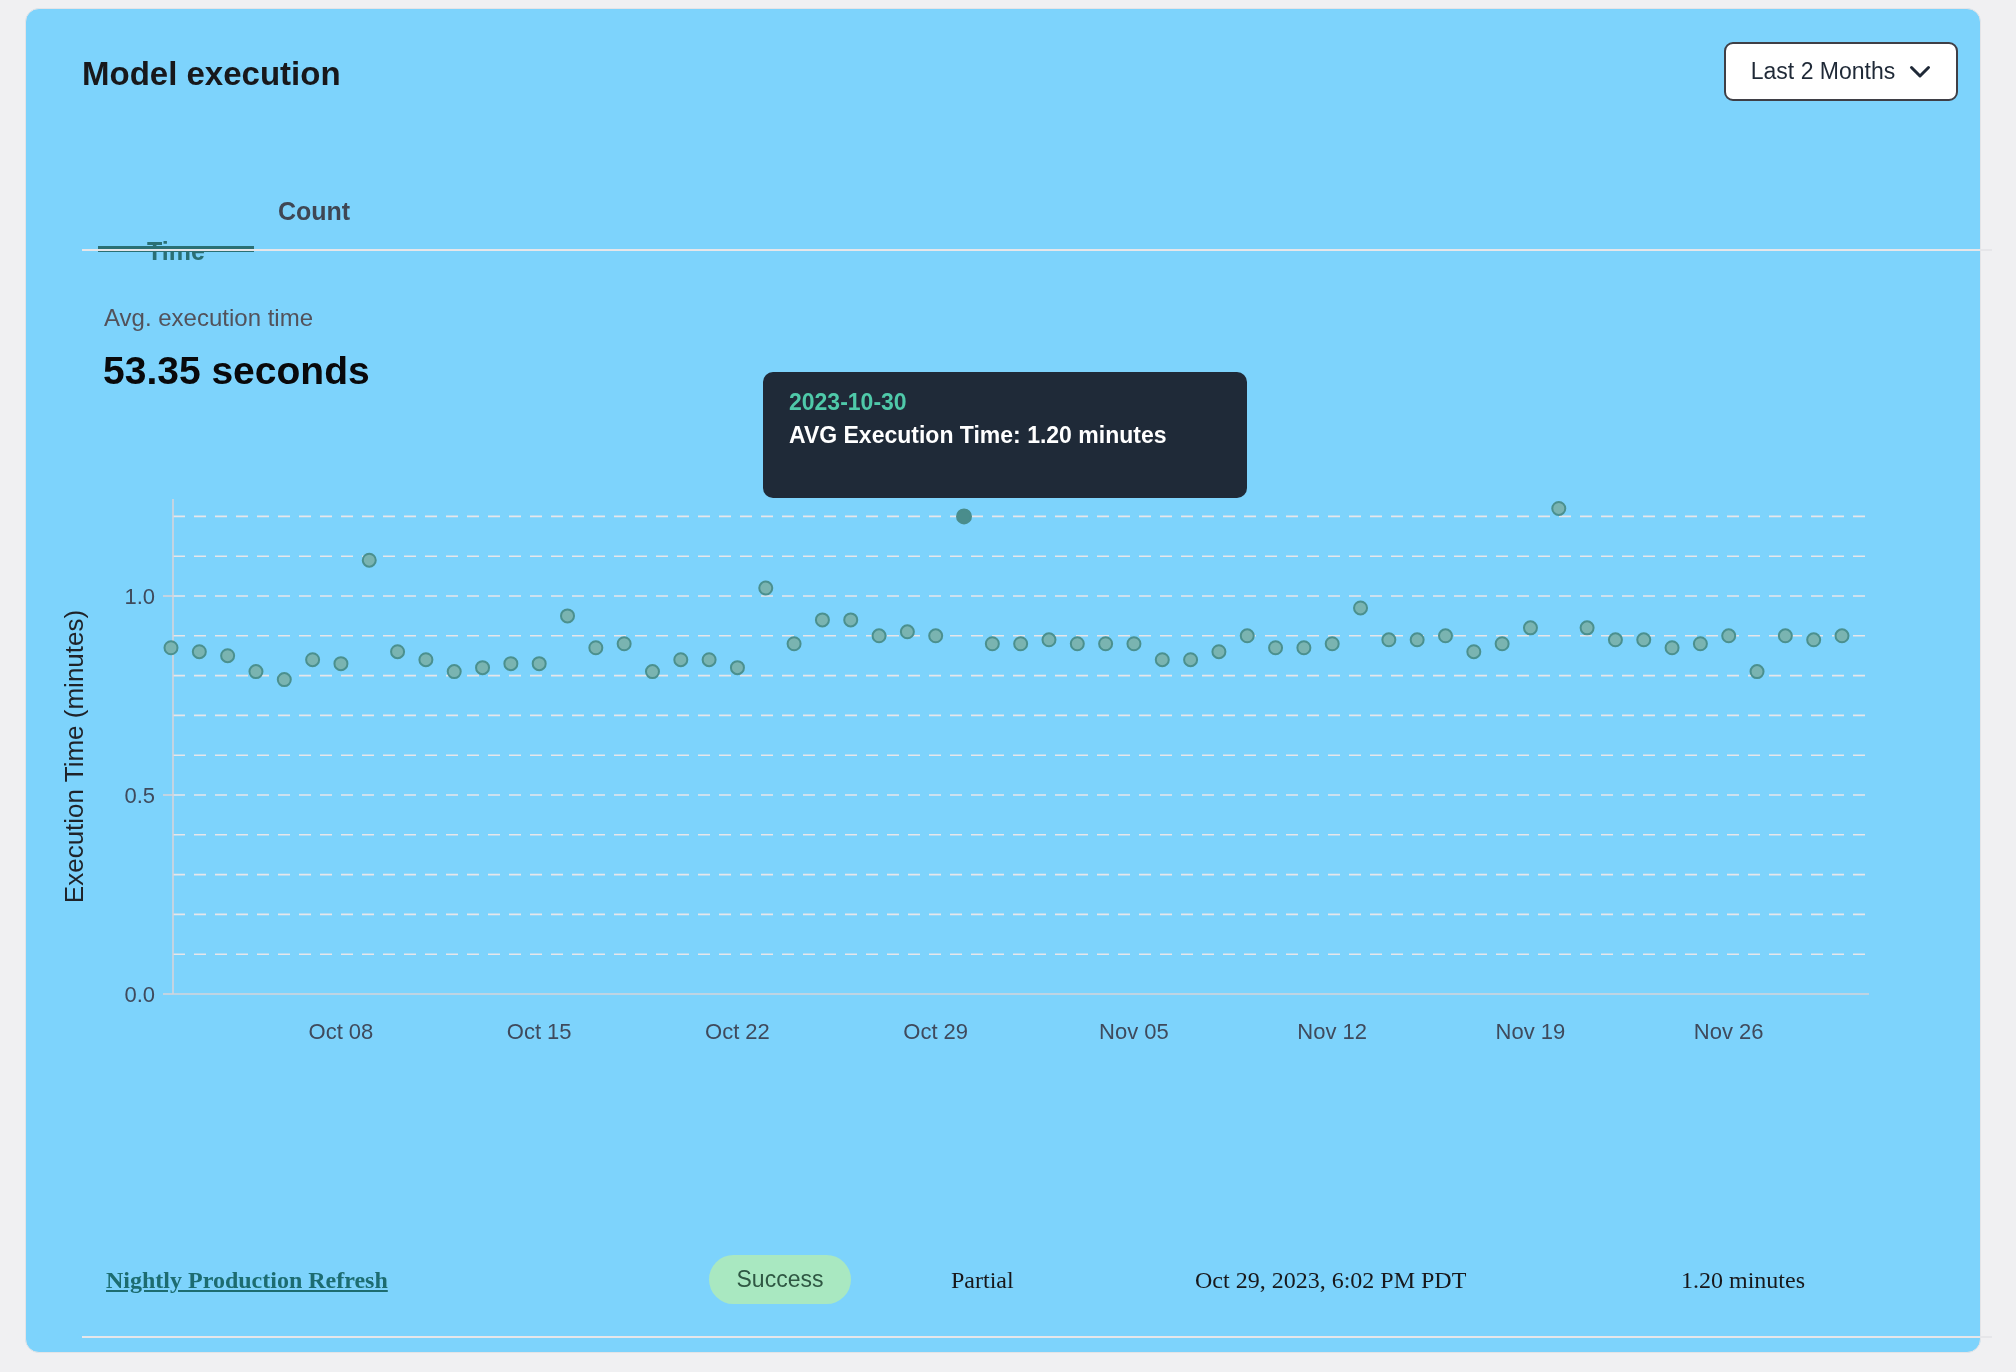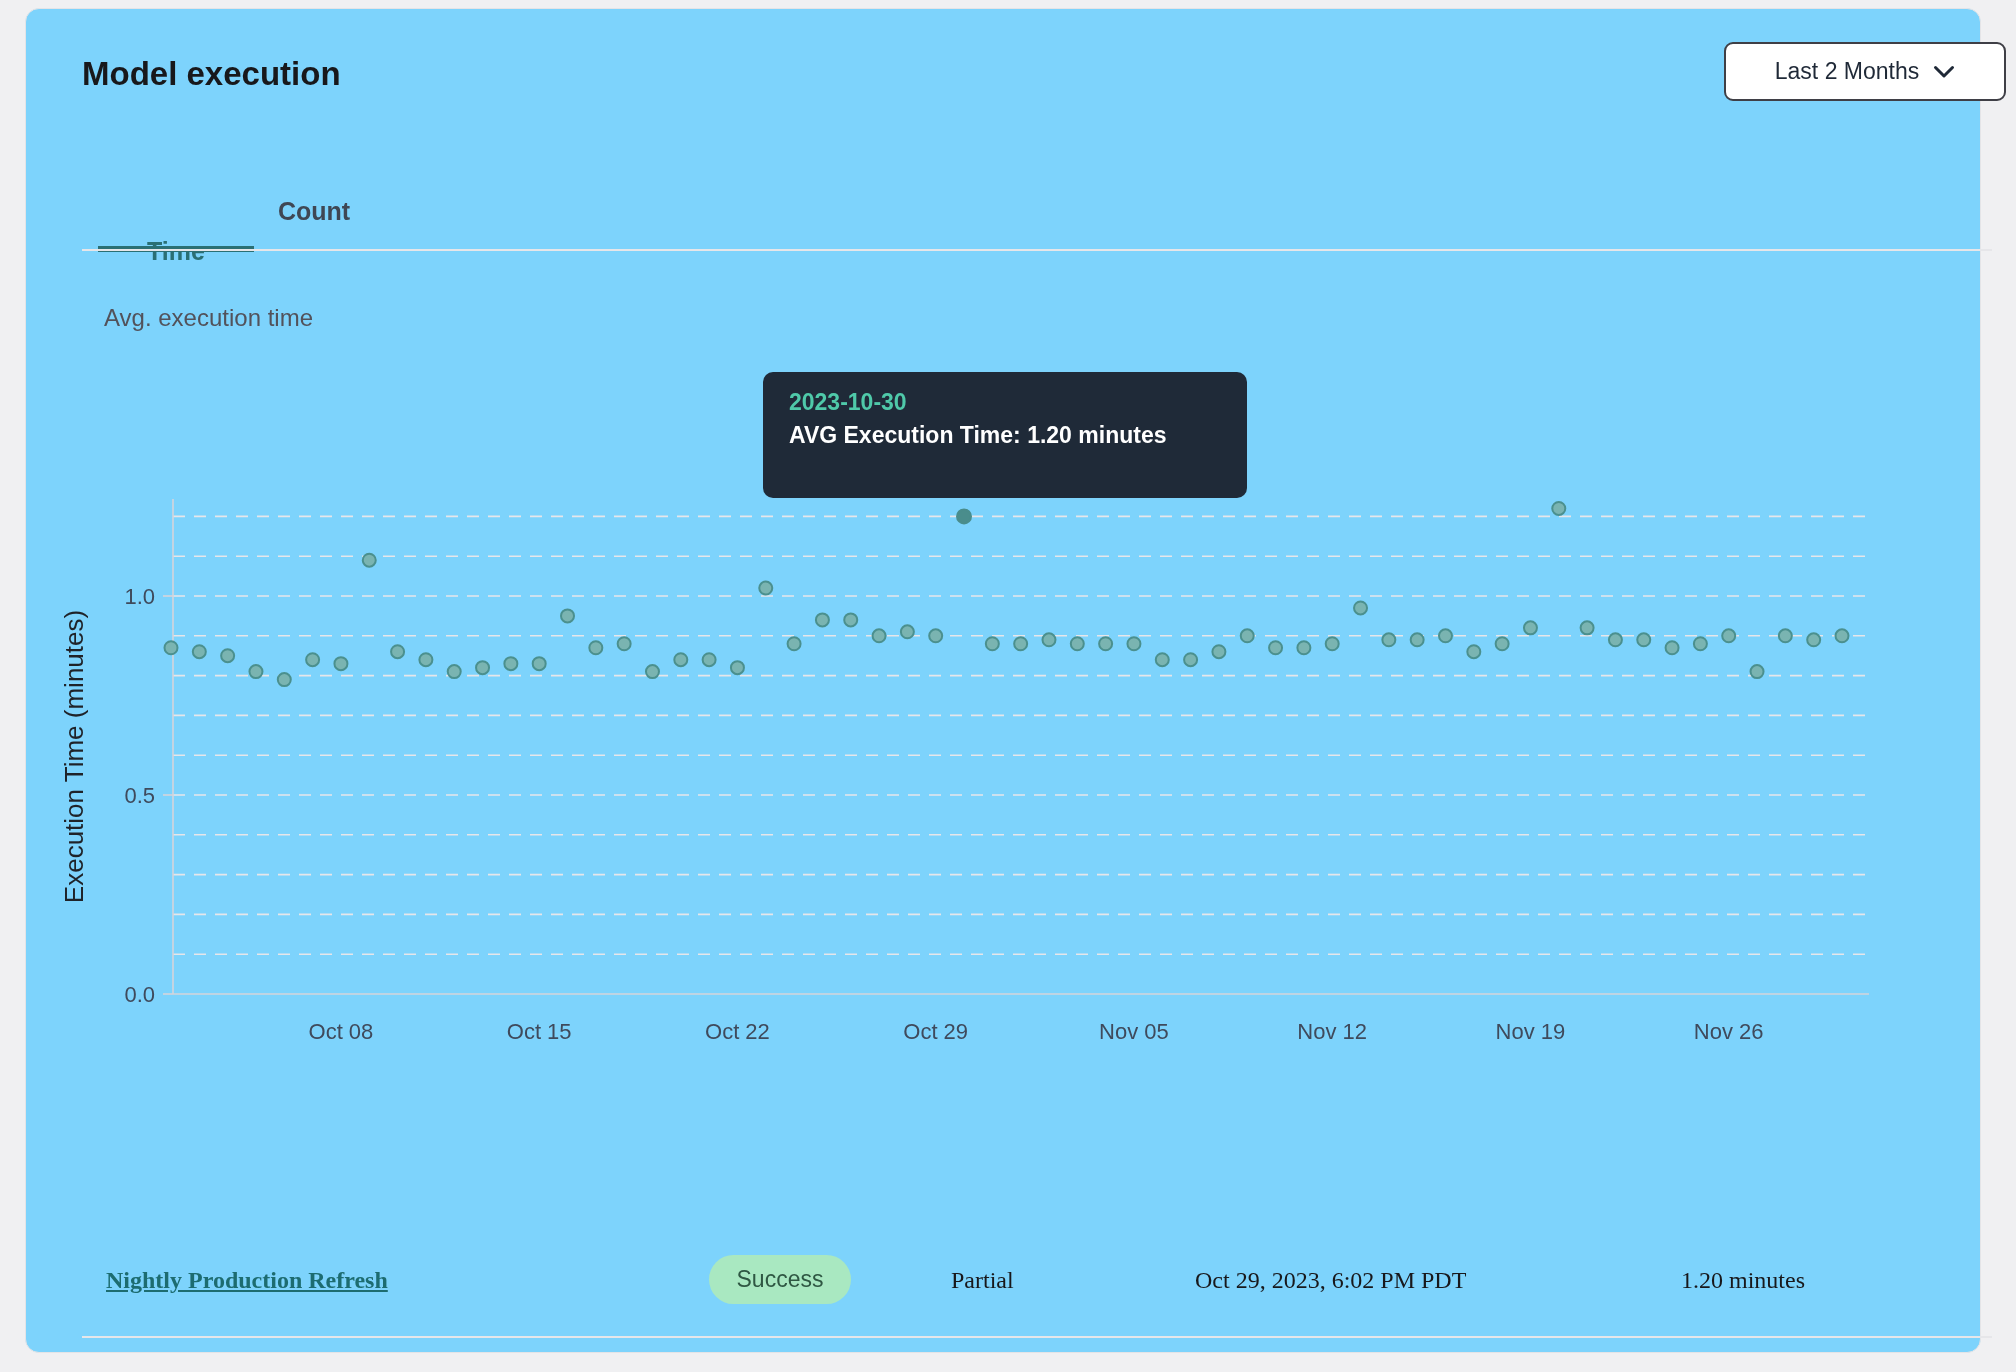--- a/index.html
+++ b/index.html
@@ -3,21 +3,21 @@
 <meta charset="utf-8">
 <style>
   * { margin:0; padding:0; box-sizing:border-box; }
   html,body { width:2016px; height:1372px; font-family:"Liberation Sans",sans-serif; }
   .page { position:absolute; inset:0; width:2016px; height:1372px; background:#f0f0f2; overflow:hidden; }
   .card { position:absolute; left:25px; top:8px; width:1956px; height:1345px; background:#7dd3fc;
           border:1px solid #e4e4e7; border-radius:14px; }
 
   .title { position:absolute; left:56px; top:46px; font-size:33px; font-weight:600; color:#18181b; }
 
-  .range-btn { position:absolute; left:1698px; top:33px; width:282px; height:59px; background:#fff;
+  .range-btn { position:absolute; left:1698px; top:33px; width:234px; height:59px; background:#fff;
                border:2px solid #3f3f46; border-radius:9px; cursor:pointer; display:flex; align-items:center;
                justify-content:center; gap:14px; font-family:inherit; }
   .range-btn span { font-size:23px; color:#1f2937; }
 
   .tab { position:absolute; top:188px; font-size:25px; font-weight:700; cursor:pointer; }
   .tab-time  { left:72px;  width:156px; text-align:center; color:#2a6f74;margin-top:40px; }
   .tab-count { left:252px; width:120px; text-align:left; color:#3f4754; }
   .tab-underline { position:absolute; left:72px; top:237px; width:156px; height:6px; background:#2a6f74; }
   .tabs-divider  { position:absolute; left:56px; top:240px; width:1910px; height:2px; background:#e6e6e9; }
 
@@ -62,20 +62,21 @@
         <path d="M2.5 2.5 L11 11 L19.5 2.5" stroke="#1f2937" stroke-width="3" fill="none" stroke-linecap="round" stroke-linejoin="round"></path>
       </svg>
     </button>
 
     <div class="tab tab-time">Time</div>
     <div class="tab tab-count">Count</div>
     <div class="tab-underline"></div>
     <div class="tabs-divider"></div>
 
     <div class="stat-label">Avg. execution time</div>
+    <div class="stat-value">53.35 seconds</div>
 
     <div class="ylabel">Execution Time (minutes)</div>
     <svg id="chart-svg" width="2016" height="620">
         <line x1="147" y1="505.2" x2="1843" y2="505.2" stroke="#e6e6ea" stroke-width="1.6" stroke-dasharray="12 9"></line>
         <line x1="147" y1="465.4" x2="1843" y2="465.4" stroke="#e6e6ea" stroke-width="1.6" stroke-dasharray="12 9"></line>
         <line x1="147" y1="425.59999999999997" x2="1843" y2="425.59999999999997" stroke="#e6e6ea" stroke-width="1.6" stroke-dasharray="12 9"></line>
         <line x1="147" y1="385.79999999999995" x2="1843" y2="385.79999999999995" stroke="#e6e6ea" stroke-width="1.6" stroke-dasharray="12 9"></line>
         <line x1="147" y1="346" x2="1843" y2="346" stroke="#e6e6ea" stroke-width="1.6" stroke-dasharray="12 9"></line>
         <line x1="147" y1="306.20000000000005" x2="1843" y2="306.20000000000005" stroke="#e6e6ea" stroke-width="1.6" stroke-dasharray="12 9"></line>
         <line x1="147" y1="266.40000000000003" x2="1843" y2="266.40000000000003" stroke="#e6e6ea" stroke-width="1.6" stroke-dasharray="12 9"></line>

